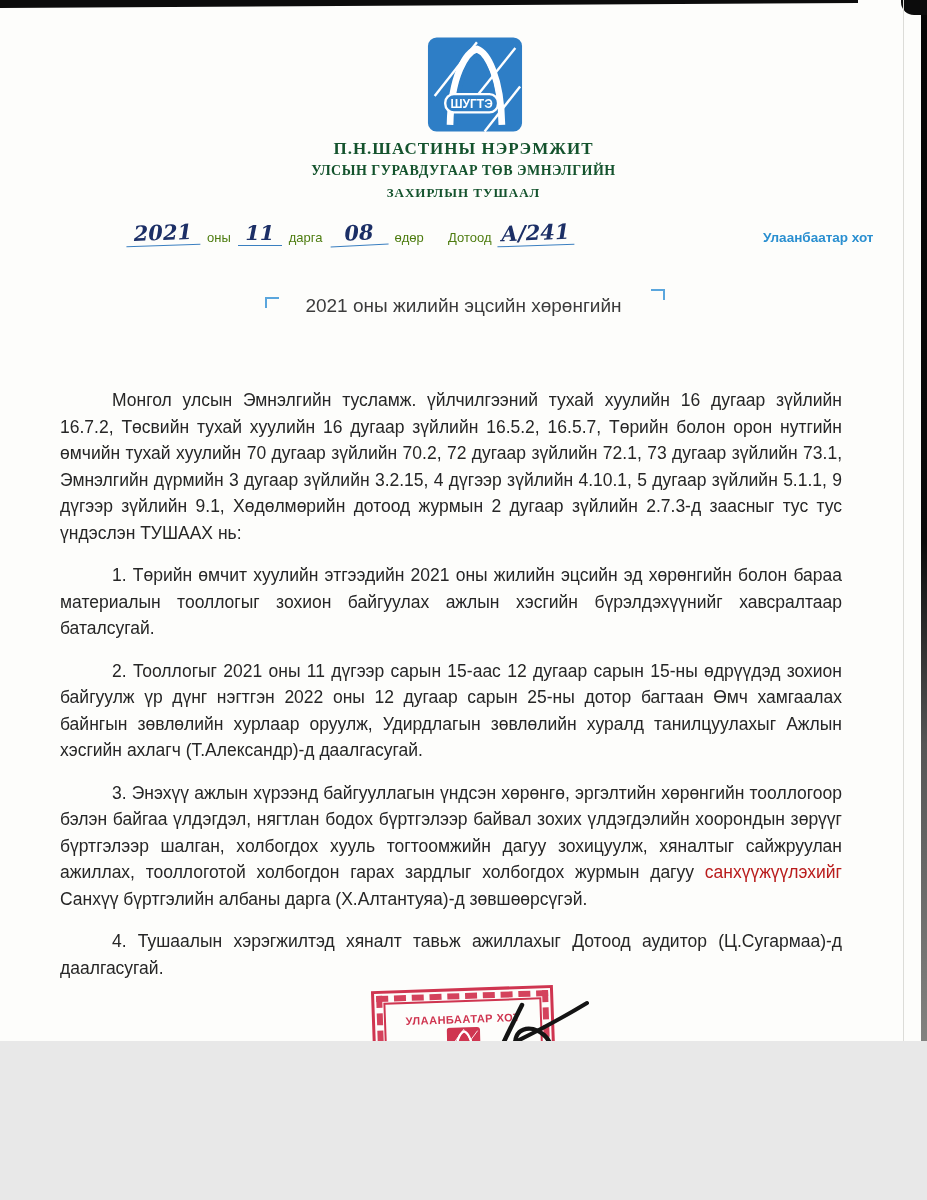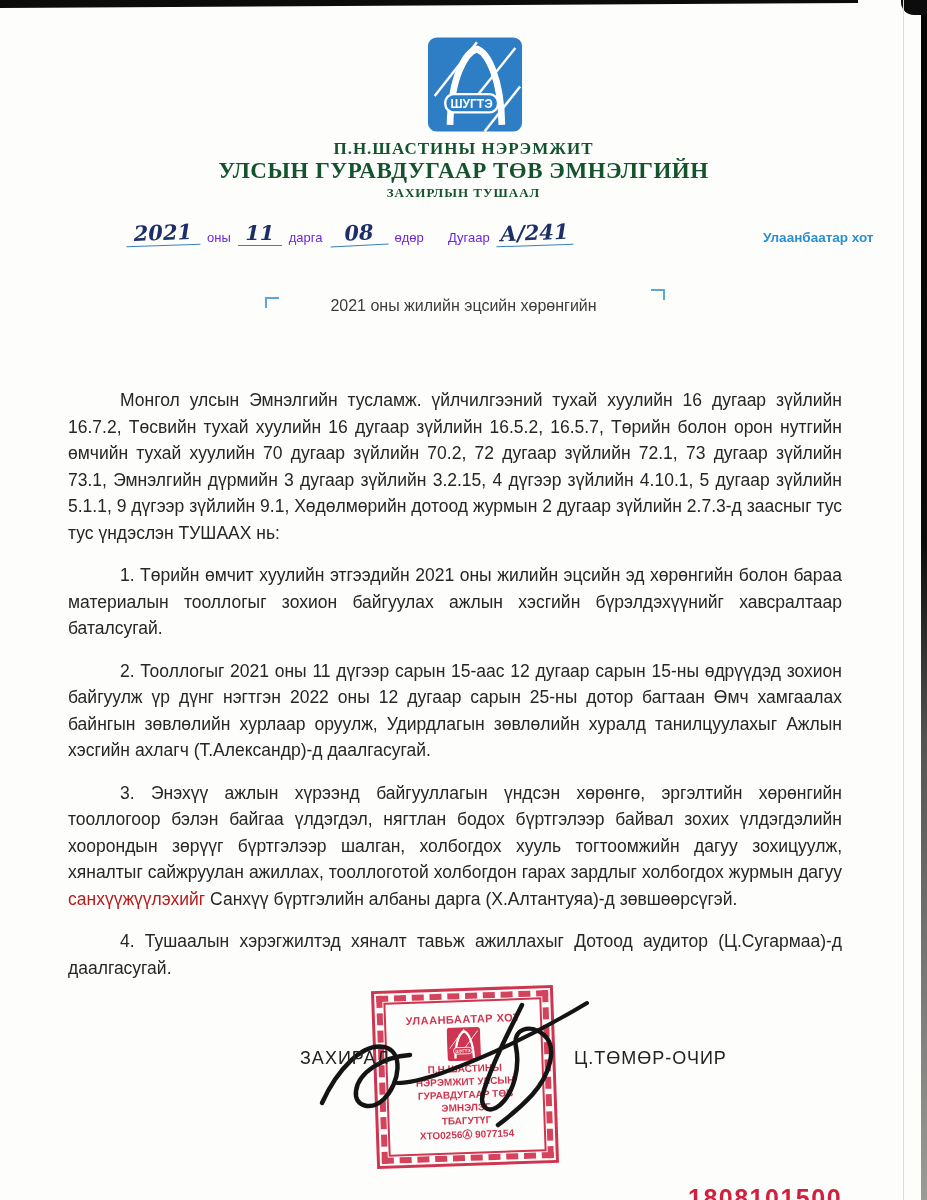--- a/index.html
+++ b/index.html
@@ -1,60 +1,60 @@
 <!DOCTYPE html>
 <html><head>
 <meta charset="utf-8">
 <style>
   html,body{margin:0;padding:0;background:#e8e8e8;}
-  .page{position:relative;width:927px;height:1200px;background:#fdfdfb;overflow:hidden;
+  .page{position:relative;width:927px;height:1041px;background:#fdfdfb;overflow:hidden;
         font-family:"Liberation Sans",sans-serif;}
 
   
   .top-bar{position:absolute;left:0;top:0;width:858px;height:8px;background:#0c0c0c;
            clip-path:polygon(0 0,100% 0,100% 38%,0 100%);}
   .right-bar{position:absolute;right:0;top:0;width:6px;height:1200px;
              background:linear-gradient(#050505 0%,#0a0a0a 45%,#555 62%,#9a9a96 100%);}
   .right-cap{position:absolute;right:0;top:0;width:26px;height:15px;background:#0c0c0c;
              border-bottom-left-radius:13px;}
   .edge-line{position:absolute;left:903px;top:0;bottom:0;width:1px;background:#dcdcd8;}
 
   
   .logo{position:absolute;left:427px;top:36px;width:96px;height:97px;}
   .org{position:absolute;left:0;top:139px;width:100%;text-align:center;
        font-family:"Liberation Serif",serif;font-weight:bold;color:#14532d;}
   .org-l1{font-size:17px;line-height:20px;letter-spacing:1px;}
-  .org-l2{font-size:23px;line-height:23px;letter-spacing:0.5px;}
+  .org-l2{font-size:14px;line-height:23px;letter-spacing:0.5px;}
   .org-l3{font-size:13px;line-height:22px;letter-spacing:1px;}
 
   
   .dateline{position:absolute;left:0;top:222px;width:100%;height:42px;}
   .date-left{position:absolute;left:126px;top:0;display:flex;align-items:flex-end;gap:7px;}
   .date-center{position:absolute;left:448px;top:0;display:flex;align-items:flex-end;gap:6px;}
   .city{position:absolute;left:763px;top:8px;font-size:13.5px;font-weight:bold;color:#2a8fd0;}
-  .lbl{font-size:13px;color:#6d28d9;padding-bottom:1px;}
+  .lbl{font-size:13px;color:#4d7c0f;padding-bottom:1px;}
   .hw{display:inline-block;font-family:"DejaVu Serif",serif;font-style:italic;font-weight:700;
       font-size:21px;color:#1c2f66;border-bottom:1.5px solid #3a7fc0;text-align:center;
       padding:0 4px 1px 4px;line-height:22px;}
   .u-year{min-width:66px;transform:rotate(-2deg);}
   .u-month{min-width:36px;}
   .u-day{min-width:50px;transform:rotate(-3deg);}
   .u-num{min-width:62px;transform:rotate(-2deg);}
 
   
   .title{position:absolute;left:0;top:292px;width:100%;text-align:center;
-         font-size:16px;line-height:27.5px;color:#3c3c3c;}
+         font-size:19px;line-height:27.5px;color:#3c3c3c;}
   .brk-l{position:absolute;left:265px;top:297px;width:12px;height:9px;
          border-left:2px solid #5aa6dd;border-top:2px solid #5aa6dd;}
   .brk-r{position:absolute;left:651px;top:289px;width:12px;height:9px;
          border-right:2px solid #5aa6dd;border-top:2px solid #5aa6dd;}
 
   
   .body{position:absolute;left:52px;top:387px;width:790px;color:#262626;}
-  .body p{margin:0 0 16px 16px;text-align:justify;text-indent:52px;
+  .body p{margin:0 0 16px 8px;text-align:justify;text-indent:52px;
           font-size:17.5px;line-height:26.5px;}
   .hl{color:#b91c1c;}
 
   
   .sig-row{position:absolute;left:0;top:1048px;width:100%;font-size:18px;color:#222;
            letter-spacing:1px;}
   .sig-title{position:absolute;left:280px;margin-left:20px;}
   .sig-name{position:absolute;left:565px;margin-left:9px;}
   .stamp{position:absolute;left:374px;top:988px;width:182px;height:178px;
          transform:rotate(-2deg);border:3px solid #cf3550;padding:2px;box-sizing:border-box;}
@@ -101,21 +101,21 @@
   <div class="dateline">
     <div class="date-left">
       <span class="hw u-year">2021</span>
       <span class="lbl">оны</span>
       <span class="hw u-month">11</span>
       <span class="lbl">дарга</span>
       <span class="hw u-day">08</span>
       <span class="lbl">өдөр</span>
     </div>
     <div class="date-center">
-      <span class="lbl">Дугаар</span>
+      <span class="lbl">Дотоод</span>
       <span class="hw u-num">А/241</span>
     </div>
     <span class="city">Улаанбаатар хот</span>
   </div>
 
   <div class="brk-l"></div>
   <div class="brk-r"></div>
   <div class="title">
     <div>2021 оны жилийн эцсийн хөрөнгийн</div>
   </div>

